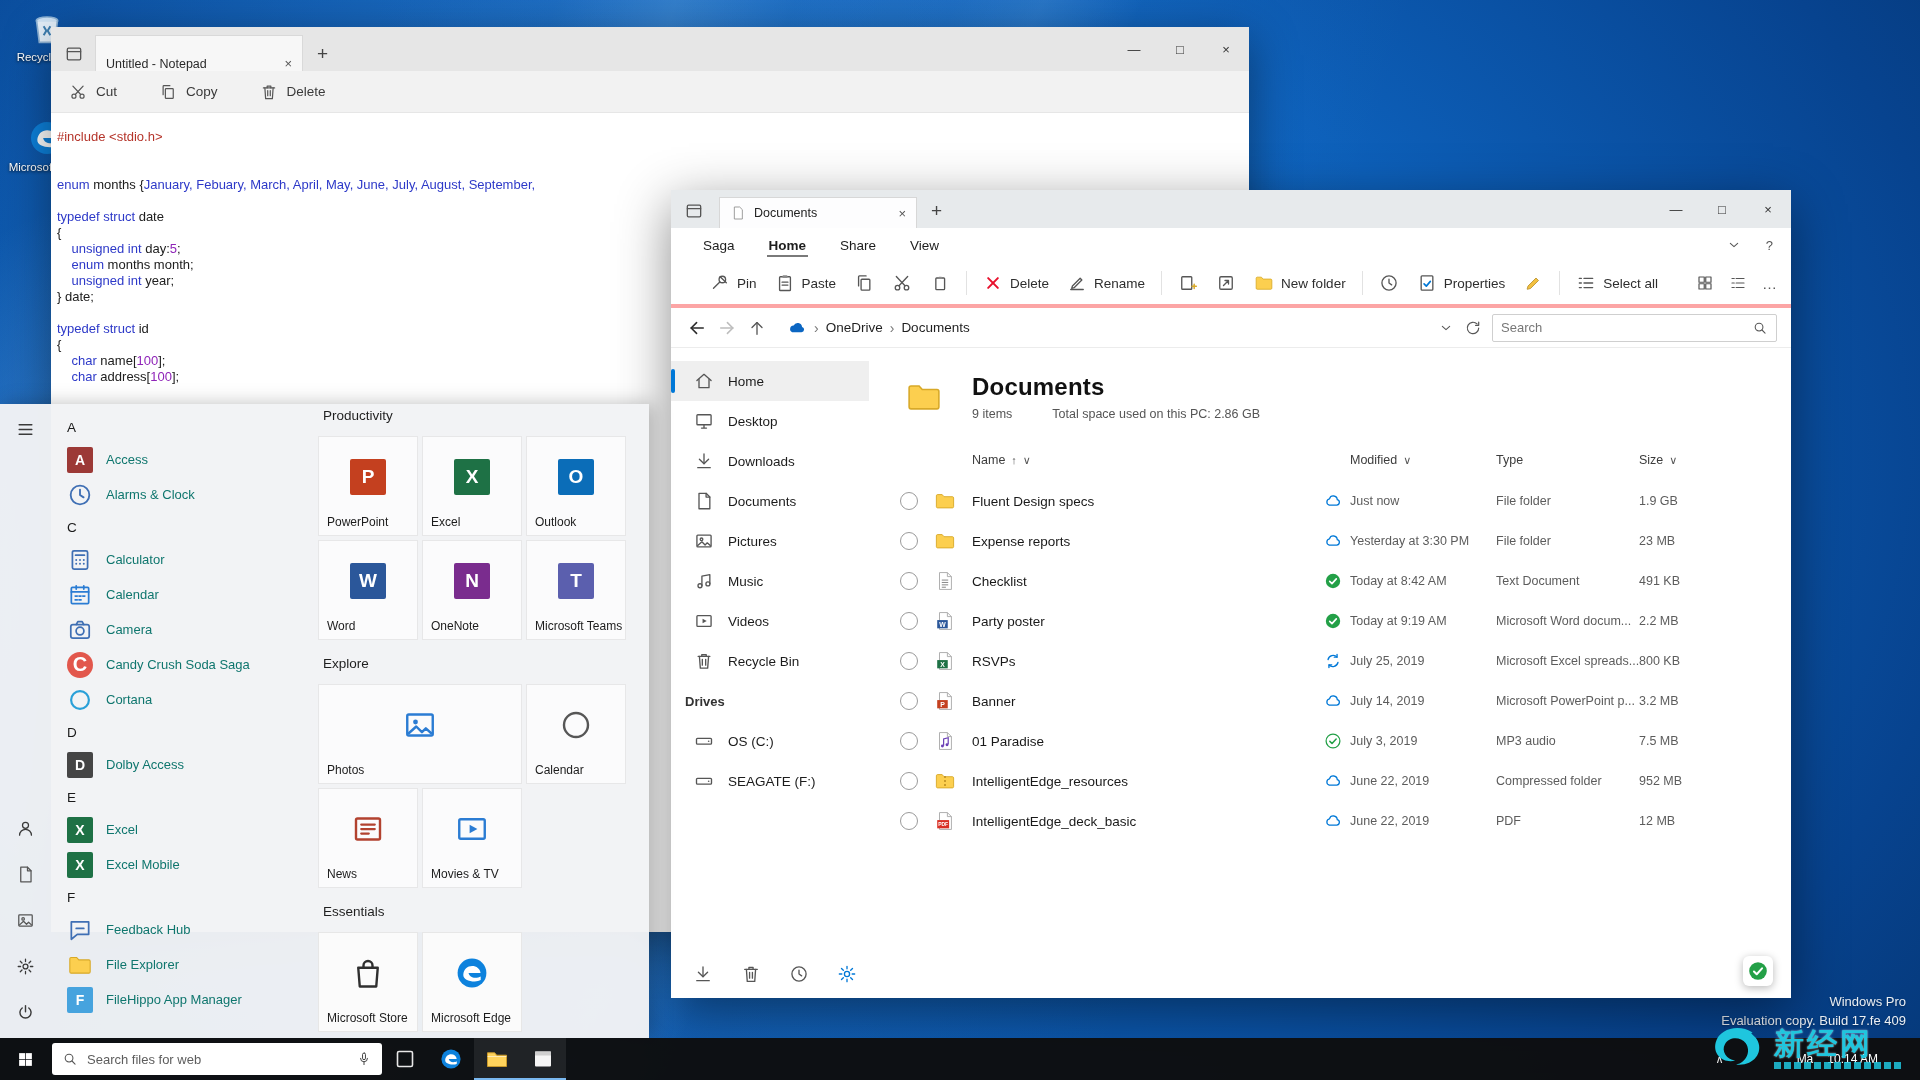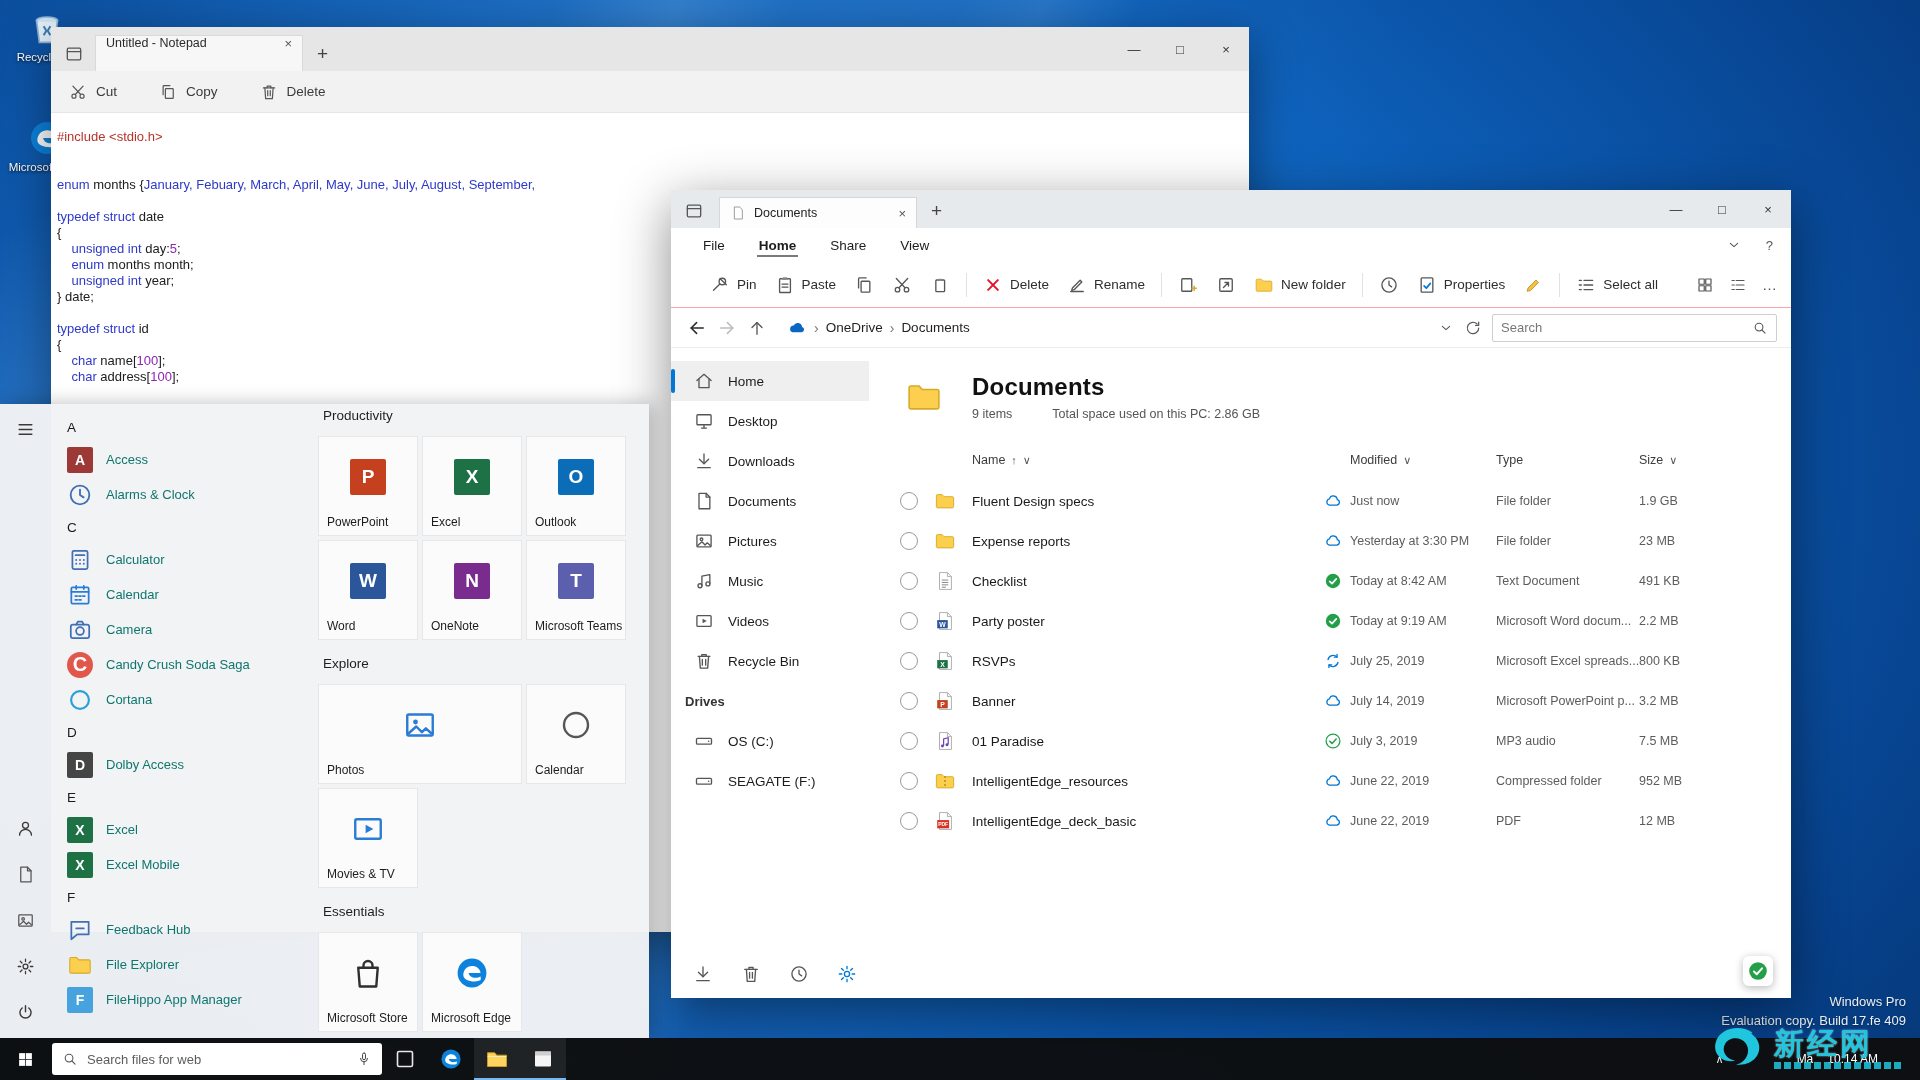--- a/index.html
+++ b/index.html
@@ -18,42 +18,42 @@
 .i16{width:16px;height:16px}.i18{width:18px;height:18px}.i20{width:20px;height:20px}.i22{width:22px;height:22px}
 .lsq{display:flex;align-items:center;justify-content:center;width:100%;height:100%;color:#fff;font-weight:700;border-radius:2px;}
 
 .desk-icon{position:absolute;width:78px;display:flex;flex-direction:column;align-items:center;gap:3px;z-index:1;color:#fff;font-size:11.5px;text-align:center;text-shadow:0 1px 3px rgba(0,0,0,.85);}
 .desk-icon .di-img{width:40px;height:40px;}
 .desk-icon .di-img svg{width:100%;height:100%;}
 
 .notepad{position:absolute;left:51px;top:27px;width:1198px;height:905px;background:#fff;z-index:2;box-shadow:0 12px 45px rgba(0,0,0,.42);}
 .np-titlebar{height:44px;background:#e6e6e6;display:flex;align-items:flex-end;}
 .sets-icon{width:22px;height:20px;margin:0 10px 7px 12px;}
-.np-tab{height:36px;width:208px;background:#f7f7f7;border:1px solid #d9d9d9;border-bottom:none;display:flex;align-items:flex-start;padding:0 10px;}
+.np-tab{height:36px;width:208px;background:#f7f7f7;border:1px solid #d9d9d9;border-bottom:none;display:flex;align-items:flex-end;padding:0 10px;}
 .np-tab-title{font-size:12.5px;color:#2b2b2b;flex:1;white-space:nowrap;overflow:hidden;}
 .tab-close{font-size:13px;color:#555;cursor:default;}
 .tab-new{font-size:19px;color:#444;margin:0 0 6px 14px;}
 .win-controls{margin-left:auto;display:flex;height:100%;}
 .win-controls span{width:46px;display:flex;align-items:center;justify-content:center;font-size:13px;color:#333;}
 .np-toolbar{height:42px;background:#f2f2f2;display:flex;align-items:center;padding-left:18px;gap:42px;border-bottom:1px solid #e6e6e6;}
 .np-tool{display:flex;align-items:center;gap:9px;}
 .np-tool-label{font-size:13.5px;color:#3a3a3a;}
 .np-code{padding:16px 0 0 6px;font-family:"DejaVu Sans Mono","Liberation Mono",monospace;font-size:13px;line-height:16px;}
 .cl{white-space:pre;}
 .tk-pre{color:#b5342a;} .tk-k{color:#2d39c8;} .tk-t{color:#202020;} .tk-n{color:#8f24b8;} .tk-d{color:#202020;}
 
 .explorer{position:absolute;left:671px;top:190px;width:1120px;height:808px;background:#fff;z-index:4;box-shadow:0 14px 50px rgba(0,0,0,.45);display:flex;flex-direction:column;}
 .xp-tabbar{height:38px;background:#e7eaec;display:flex;align-items:flex-end;flex:none;}
 .xp-tab{height:31px;width:198px;background:#fdfdfe;border:1px solid #d7d7d7;border-bottom:none;display:flex;align-items:center;gap:8px;padding:0 10px;margin-left:4px;}
 .xp-tab-title{font-size:12.5px;color:#222;flex:1;}
 .xp-menurow{height:34px;display:flex;align-items:center;padding:0 18px 0 30px;gap:30px;background:#fff;flex:none;}
 .menu-item{font-size:13.5px;color:#1d1d1d;padding:4px 2px;}
 .menu-item.active{font-weight:700;box-shadow:inset 0 -2px 0 #7a7a7a;}
 .menurow-right{margin-left:auto;display:flex;gap:24px;align-items:center;color:#555;font-size:13px;}
-.xp-cmdbar{height:46px;display:flex;align-items:center;padding:0 14px 0 30px;background:#fff;border-bottom:1px solid #fca5a5;flex:none;}
+.xp-cmdbar{height:46px;display:flex;align-items:center;padding:0 14px 0 30px;background:#fff;border-bottom:4px solid #fca5a5;flex:none;}
 .tb-btn{display:flex;align-items:center;gap:7px;padding:0 9px;height:34px;background:none;border:none;}
 .tb-label{font-size:13.5px;color:#2e2e2e;white-space:nowrap;}
 .tb-sep{width:1px;height:24px;background:#e2e2e2;margin:0 7px;}
 .cmd-right{margin-left:auto;display:flex;gap:15px;align-items:center;color:#555;}
 .xp-addrbar{height:40px;display:flex;align-items:center;padding:0 14px 0 16px;gap:10px;border-bottom:1px solid #ececec;flex:none;}
 .addr-box{flex:1;height:30px;display:flex;align-items:center;gap:7px;padding:0 10px;font-size:13.5px;color:#222;}
 .bc-sep{color:#777;font-size:14px;}
 .bc-item{color:#1f1f1f;}
 .search-box{width:285px;height:28px;border:1px solid #cfcfcf;border-radius:2px;display:flex;align-items:center;padding:0 8px;gap:6px;}
 .search-box input{border:none;outline:none;flex:1;font-size:13px;color:#0369a1;background:transparent;}
@@ -240,21 +240,21 @@
         <span class="tab-close">×</span>
       </div>
       <span class="tab-new">+</span>
       <div class="win-controls">
         <span>—</span>
         <span>□</span>
         <span>×</span>
       </div>
     </div>
     <div class="xp-menurow">
-        <span class="menu-item">File</span>
+        <span class="menu-item">Saga</span>
         <span class="menu-item active">Home</span>
         <span class="menu-item">Share</span>
         <span class="menu-item">View</span>
         <span class="menurow-right">
           <span class="ic i16">
             <svg viewBox="0 0 24 24" xmlns="http://www.w3.org/2000/svg">
               <path d="M6.5 9.5l5.5 5 5.5-5" fill="none" stroke="#565656" stroke-width="1.6" stroke-linecap="round" stroke-linejoin="round"></path>
             </svg>
           </span>
           <span>?</span>
@@ -1029,20 +1029,27 @@
               <span class="tile-label">Photos</span>
             </div>
             <div class="tile">
               <span class="tile-ic"><svg viewBox="0 0 24 24" xmlns="http://www.w3.org/2000/svg">
                   <circle cx="12" cy="12" r="8" fill="none" stroke="#565656" stroke-width="1.6" stroke-linecap="round" stroke-linejoin="round"></circle>
                 </svg></span>
               <span class="tile-label">Calendar</span>
             </div>
             <div class="tile">
               <span class="tile-ic"><svg viewBox="0 0 24 24" xmlns="http://www.w3.org/2000/svg">
+                  <rect x="4" y="5" width="16" height="14" rx="1" fill="none" stroke="#b2422f" stroke-width="1.6" stroke-linecap="round" stroke-linejoin="round"></rect>
+                  <path d="M7.5 9h9M7.5 12h9M7.5 15h5" fill="none" stroke="#b2422f" stroke-width="1.5" stroke-linecap="round" stroke-linejoin="round"></path>
+                </svg></span>
+              <span class="tile-label">News</span>
+            </div>
+            <div class="tile">
+              <span class="tile-ic"><svg viewBox="0 0 24 24" xmlns="http://www.w3.org/2000/svg">
                   <rect x="3.5" y="5.5" width="17" height="13" rx="1" fill="none" stroke="#2b7cd3" stroke-width="1.6" stroke-linecap="round" stroke-linejoin="round"></rect>
                   <path d="M10.4 9.2l5.2 2.8-5.2 2.8z" fill="#2b7cd3"></path>
                 </svg></span>
               <span class="tile-label">Movies &amp; TV</span>
             </div>
           </div>
         </div>
         <div class="tile-group">
           <div class="tg-title">Essentials</div>
           <div class="tg-grid">

